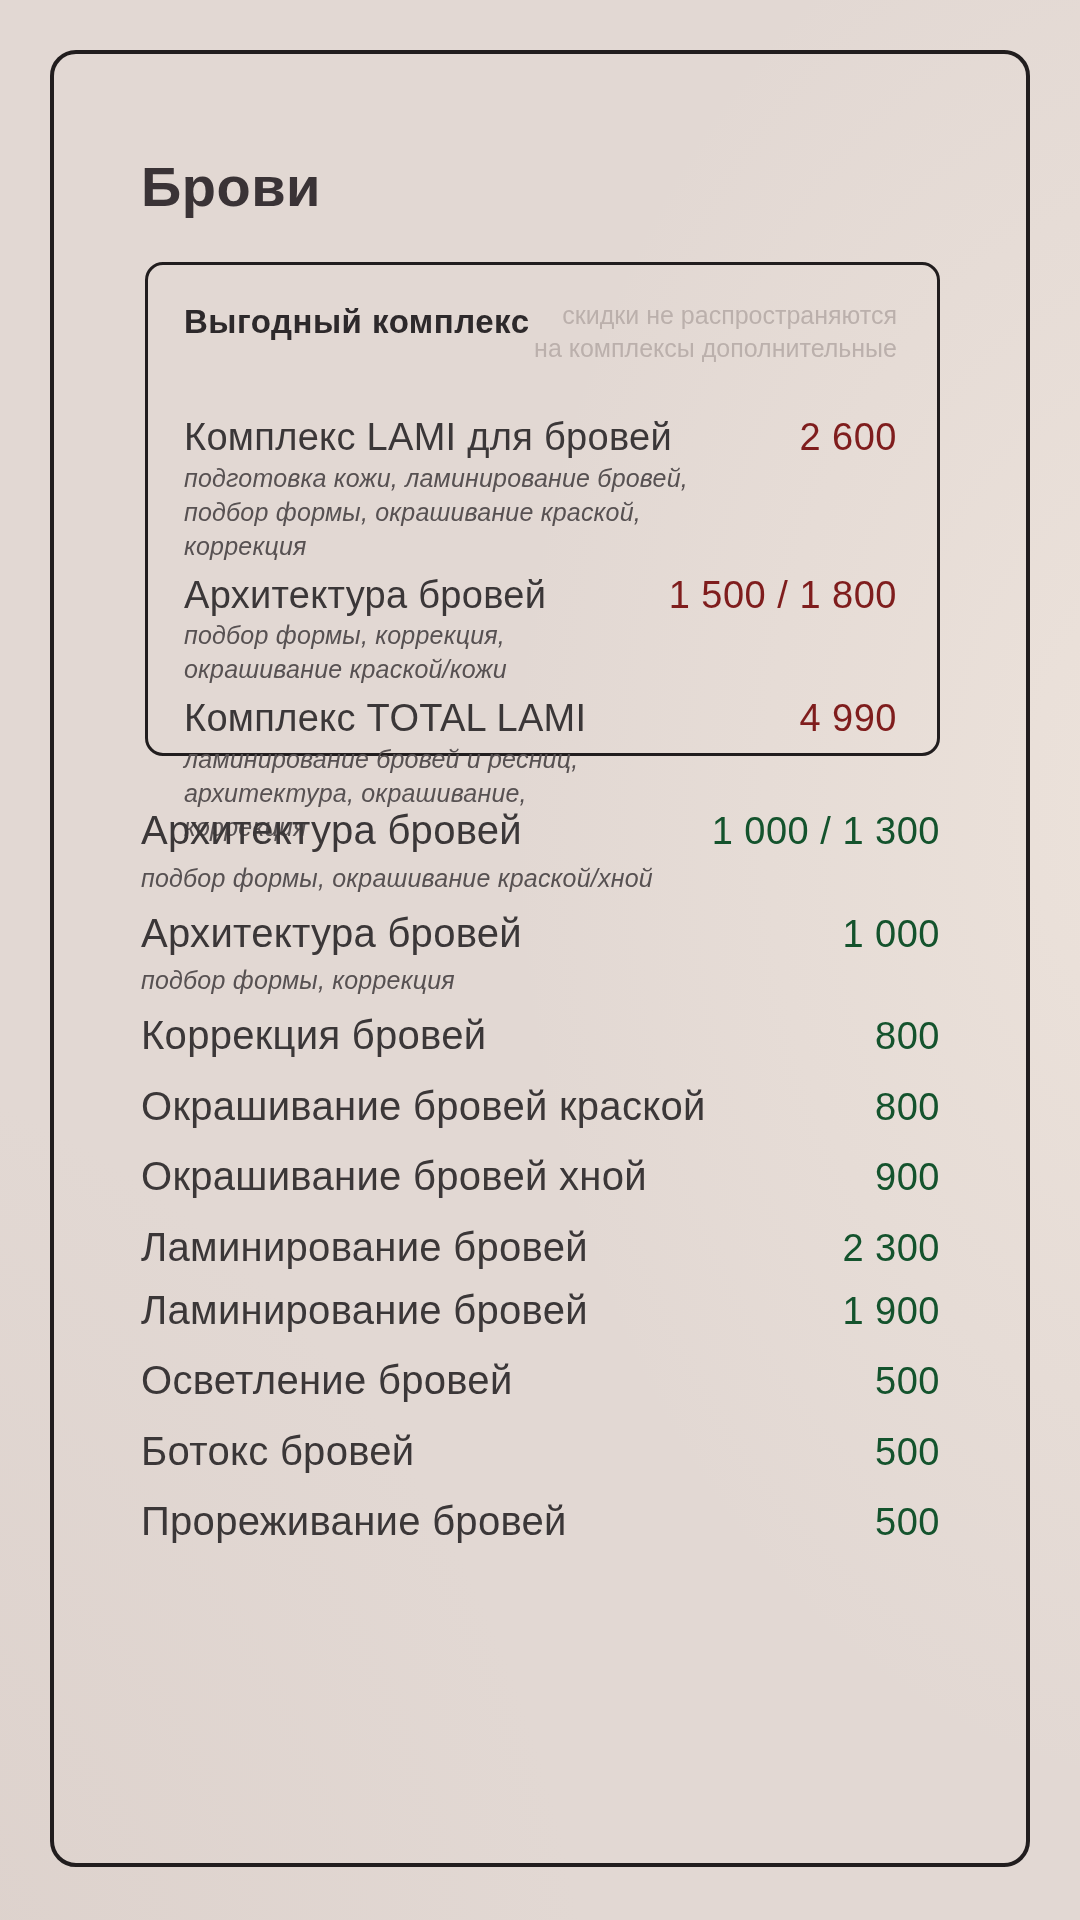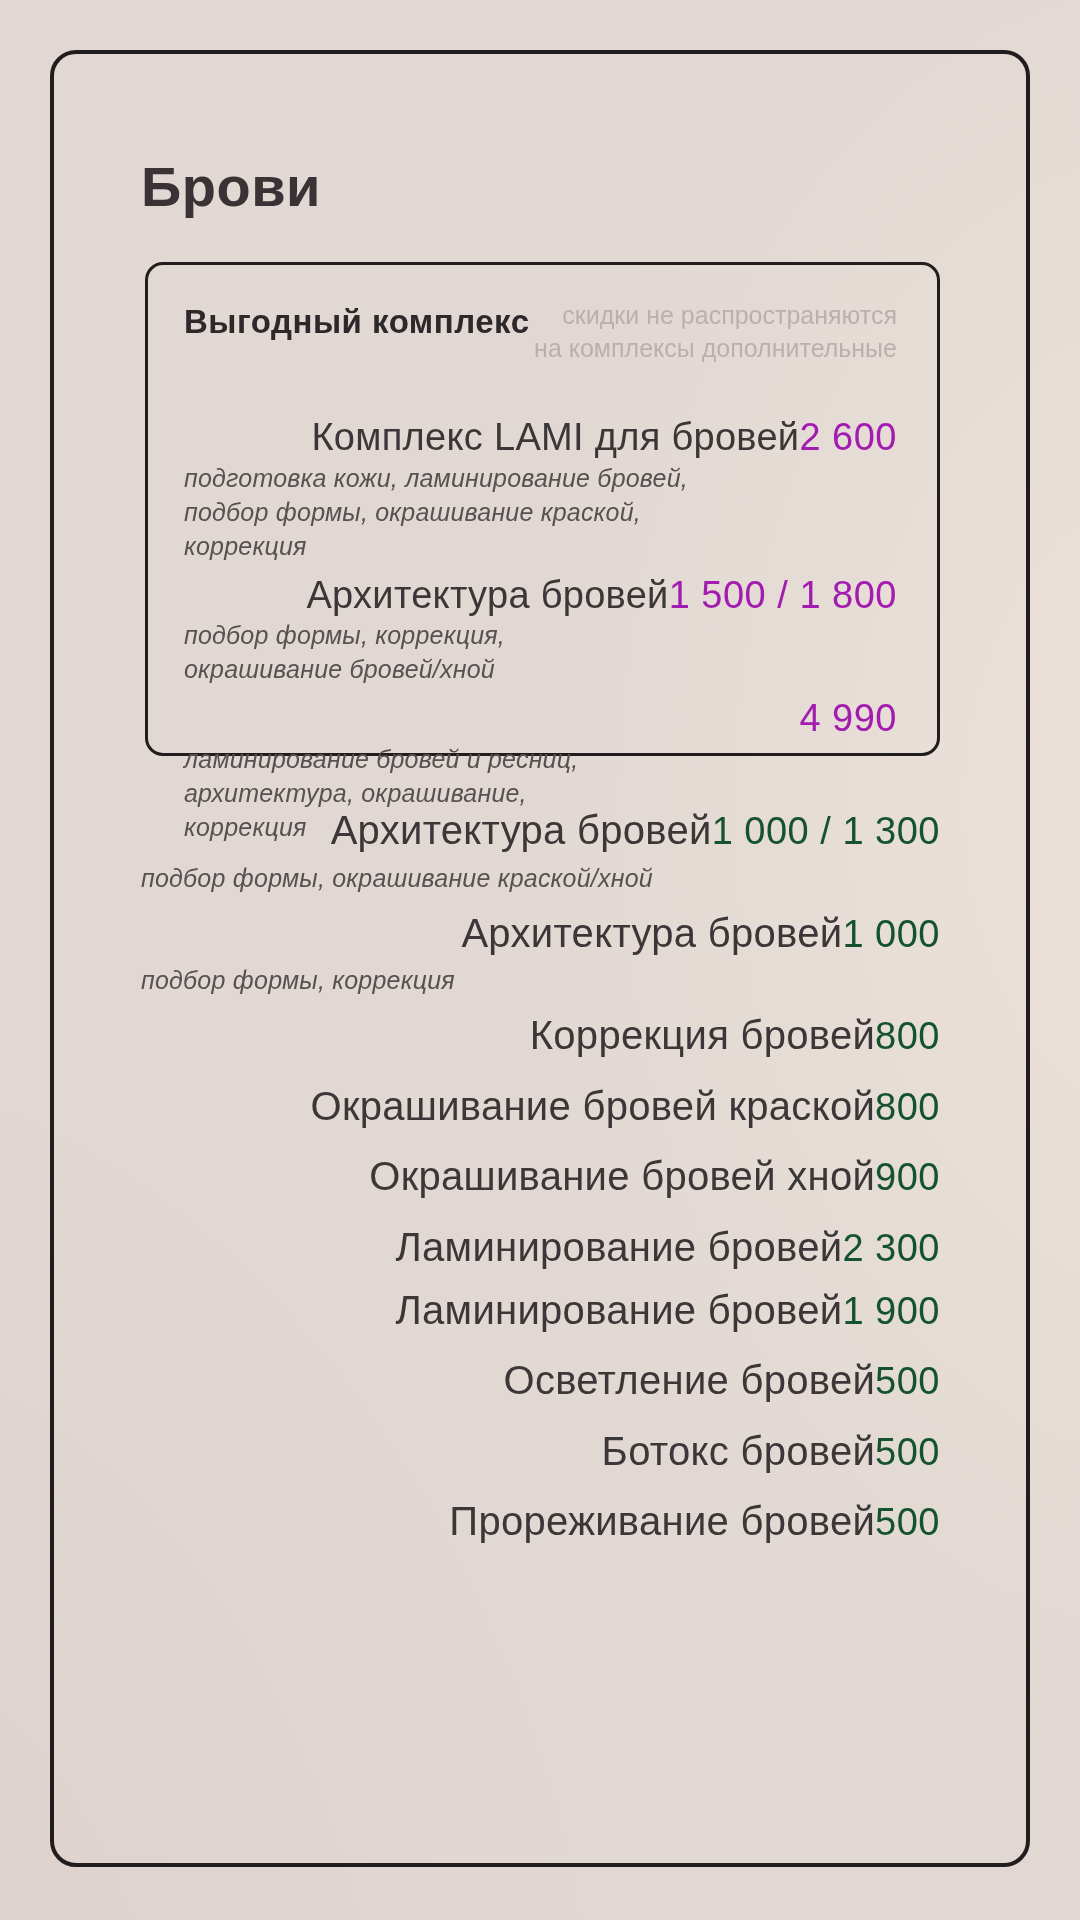--- a/index.html
+++ b/index.html
@@ -60,32 +60,32 @@
     text-align: right;
     font-size: 25px;
     line-height: 1.32;
     color: #bbb0ac;
     margin-top: -4px;
   }
   .promo-items { margin-top: 50px; }
   .promo-item { margin-bottom: 10px; }
   .item-row {
     display: flex;
-    justify-content: flex-end;
+    justify-content: space-between;
     align-items: baseline;
   }
   .promo-item .item-name {
     font-size: 38px;
     color: #3b3738;
     line-height: 1.2;
     letter-spacing: 0.3px;
   }
   .promo-item .item-price {
     font-size: 38px;
-    color: #a21caf;
+    color: #7f1d1d;
     line-height: 1.2;
     letter-spacing: 0.5px;
     white-space: nowrap;
   }
   .item-desc {
     font-style: italic;
     font-size: 25px;
     line-height: 1.36;
     color: #575152;
     letter-spacing: 0.2px;
@@ -140,25 +140,26 @@
         <span class="item-price">2 600</span>
       </div>
       <div class="item-desc desc-lami">подготовка кожи, ламинирование бровей, подбор формы, окрашивание краской, коррекция</div>
     </div>
 
     <div class="promo-item">
       <div class="item-row">
         <span class="item-name">Архитектура бровей</span>
         <span class="item-price">1 500 / 1 800</span>
       </div>
-      <div class="item-desc desc-arch">подбор формы, коррекция, окрашивание бровей/хной</div>
+      <div class="item-desc desc-arch">подбор формы, коррекция, окрашивание краской/кожи</div>
     </div>
 
     <div class="promo-item">
       <div class="item-row">
+        <span class="item-name">Комплекс TOTAL LAMI</span>
         <span class="item-price">4 990</span>
       </div>
       <div class="item-desc desc-total">ламинирование бровей и ресниц, архитектура, окрашивание, коррекция</div>
     </div>
   </div>
 </div>
 
 <div class="services">
 
   <div class="service with-desc">

